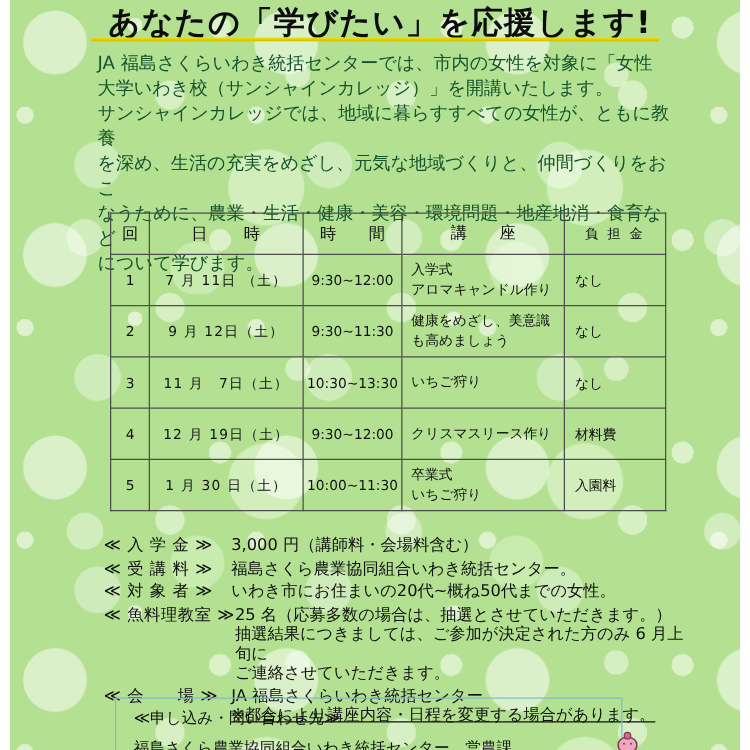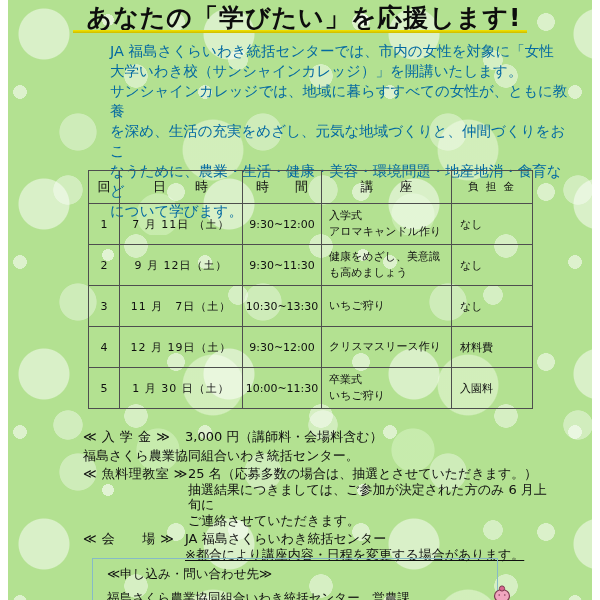--- a/index.html
+++ b/index.html
@@ -32,21 +32,21 @@
     position:absolute; top:1px; left:8px; right:0;
     text-align:center; font-size:25px; font-weight:bold; letter-spacing:1px;
     color:#0d0d0d;
   }
   .title-underline {
     position:absolute; top:30px; left:73px; width:454px; height:3px;
     background:linear-gradient(to bottom,#f4e400,#cdbb00);
   }
   .intro {
     position:absolute; top:41px; left:78px; width:460px;
-    font-size:14.5px; line-height:20px; color:#0369a1;margin-left:32px;
+    font-size:14.5px; line-height:20px; color:#14532d;
   }
   table.schedule {
     position:absolute; top:170px; left:88px;
     border-collapse:collapse; table-layout:fixed;
     background:transparent;
   }
   table.schedule td {
     border:1px solid #4e4e4e; font-size:11px; color:#101010;
     padding:0 0 0 0; vertical-align:middle;
   }
@@ -152,22 +152,29 @@
   </table>
 
 <div class="details">
   <div class="detail-row">
     <span class="detail-label">≪ 入 学 金 ≫</span>
     <div class="detail-lines">
       <div>3,000 円（講師料・会場料含む）</div>
     </div>
   </div>
   <div class="detail-row">
+    <span class="detail-label">≪ 受 講 料 ≫</span>
     <div class="detail-lines">
       <div>福島さくら農業協同組合いわき統括センター。</div>
+    </div>
+  </div>
+  <div class="detail-row">
+    <span class="detail-label">≪ 対 象 者 ≫</span>
+    <div class="detail-lines">
+      <div>いわき市にお住まいの20代~概ね50代までの女性。</div>
     </div>
   </div>
   <div class="detail-row">
     <span class="detail-label">≪ 魚料理教室 ≫</span>
     <div class="detail-lines">
       <div>25 名（応募多数の場合は、抽選とさせていただきます。）</div>
       <div>抽選結果につきましては、ご参加が決定された方のみ 6 月上旬に</div>
       <div>ご連絡させていただきます。</div>
     </div>
   </div>

